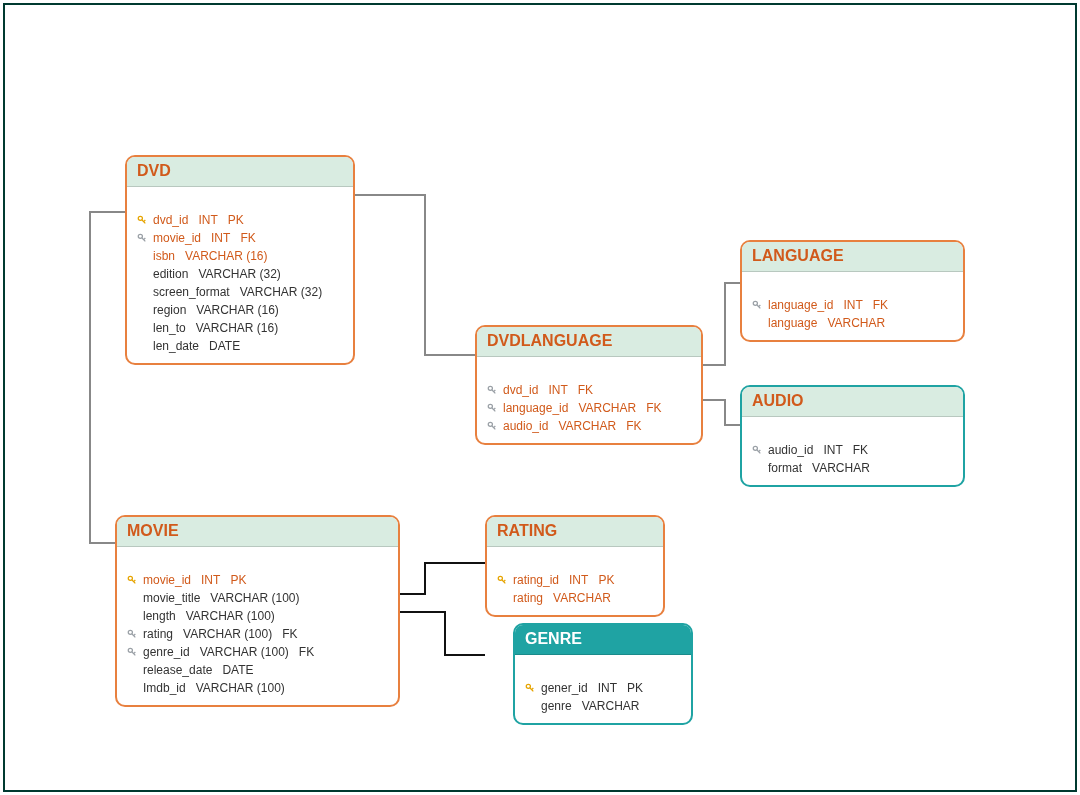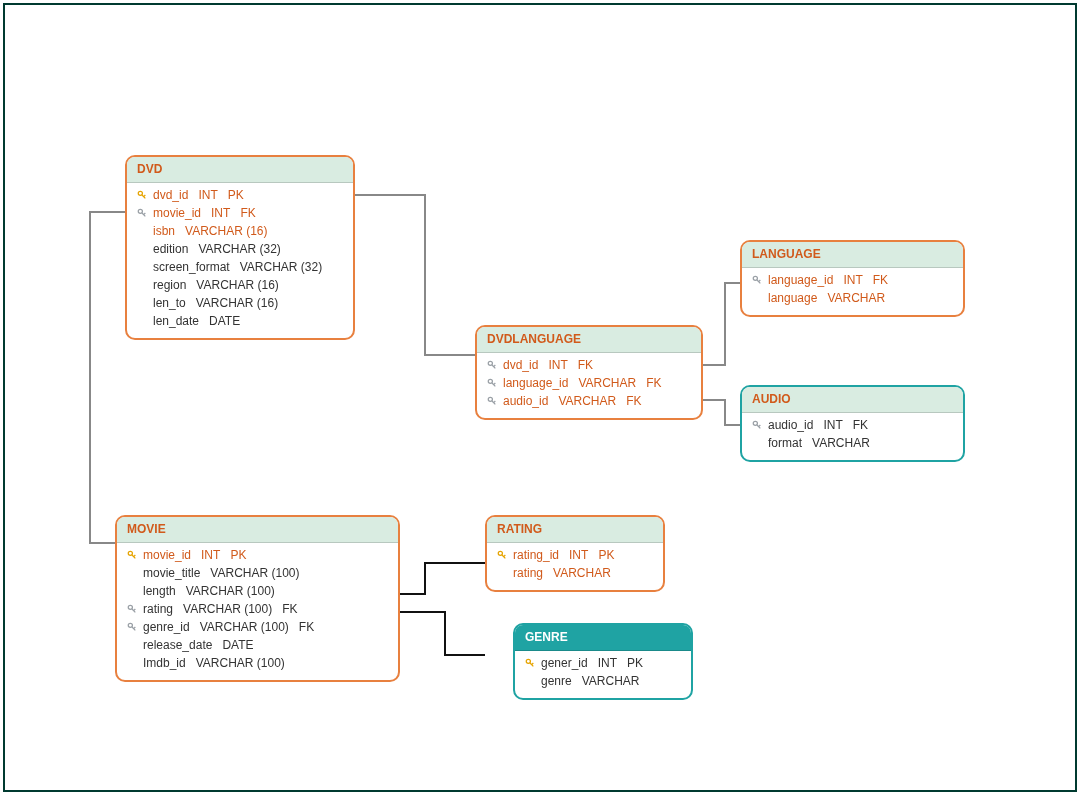--- a/index.html
+++ b/index.html
@@ -22,27 +22,27 @@
     border-radius: 10px;
     background: #fff;
     font-size: 12px;
     overflow: hidden;
   }
   .entity-orange { border-color: #e8803f; }
   .entity-teal  { border-color: #1fa3a3; }
   .entity-head {
     padding: 5px 10px 6px 10px;
     font-weight: bold;
-    font-size: 12px;
+    font-size: 16px;
     border-bottom: 1px solid rgba(0,0,0,0.15);
   }
   .entity-orange .entity-head { background: #d9ece1; color: #d15a1b; }
   .entity-teal   .entity-head { background: #d9ece1; color: #d15a1b; }
   .entity-teal-solid .entity-head { background: #1fa3a3; color: #fff; }
-  .entity-body { padding: 3px 8px 8px 8px; }
+  .entity-body { padding: 24px 8px 8px 8px; }
   .row {
     display: flex;
     align-items: center;
     line-height: 18px;
     white-space: nowrap;
   }
   .icon-col {
     width: 14px;
     flex: 0 0 14px;
     display: flex;

